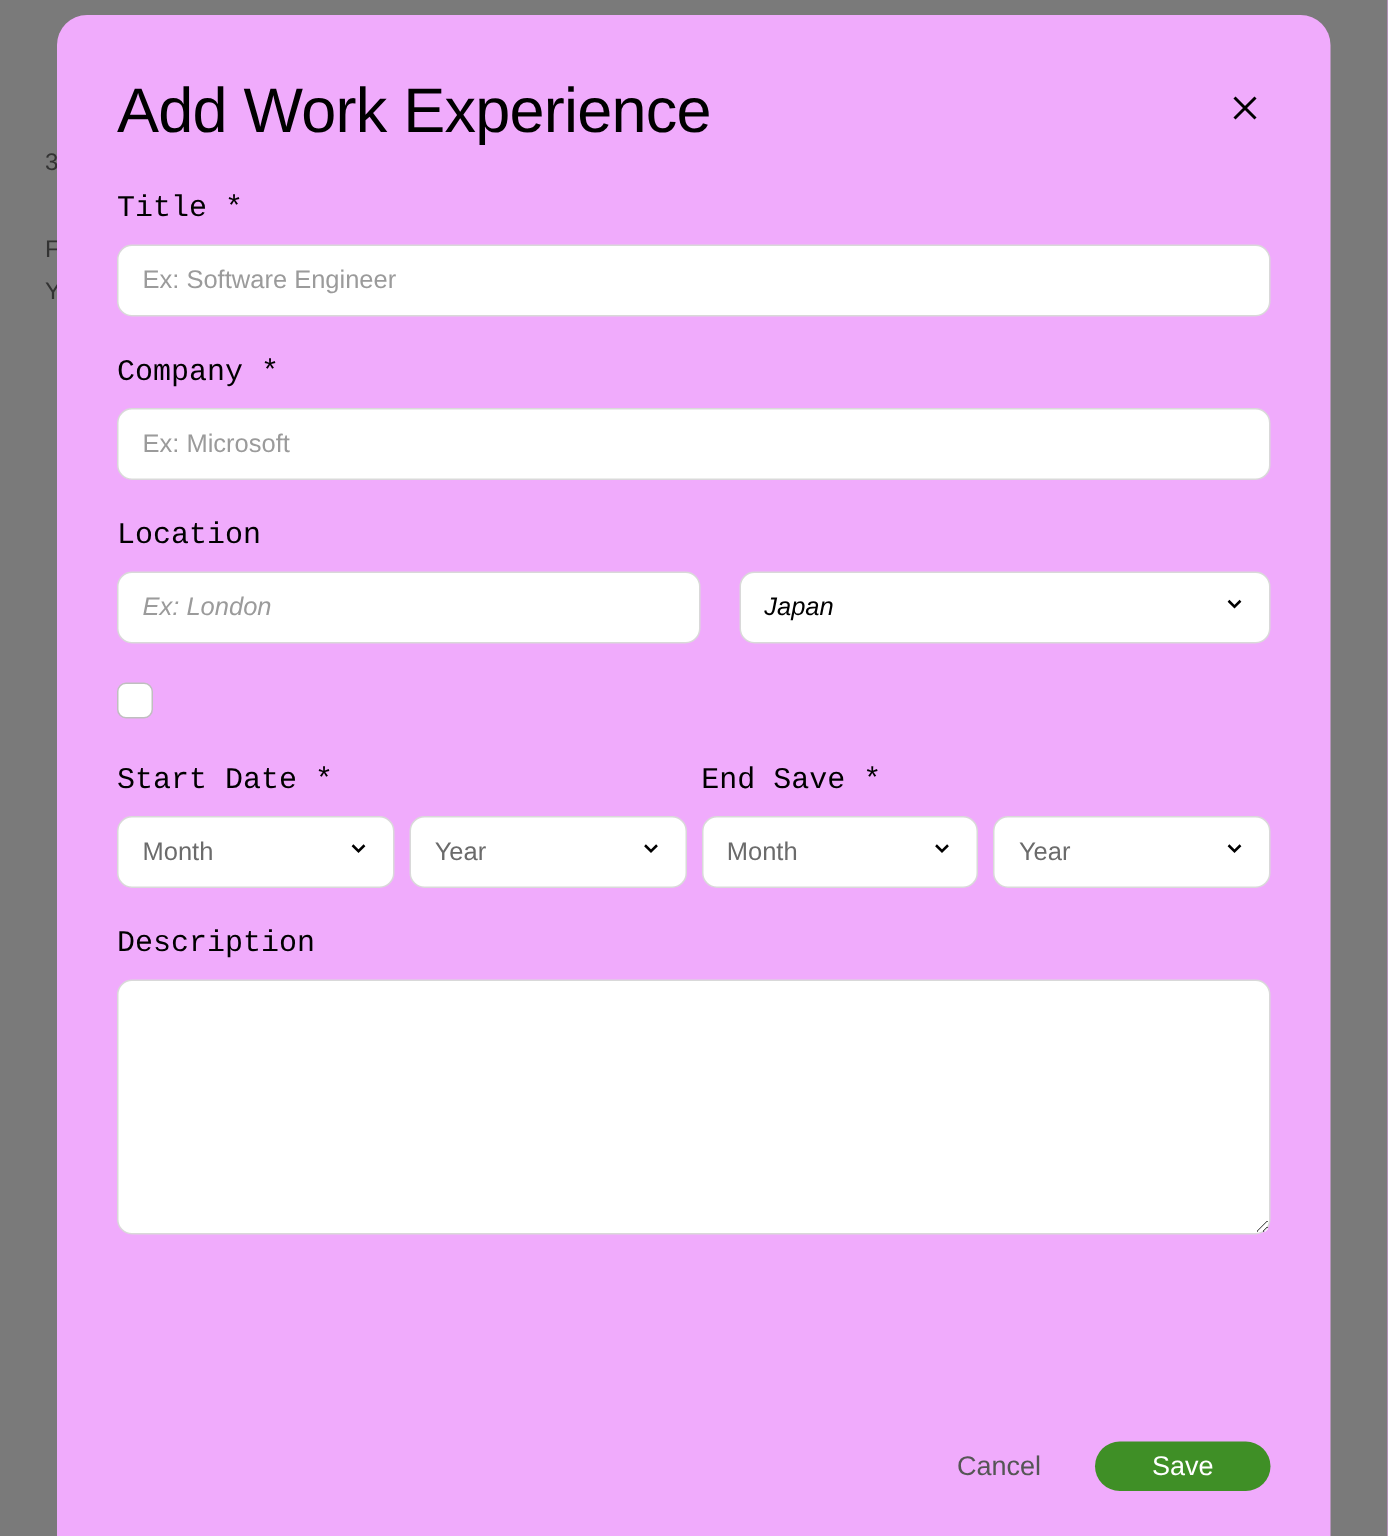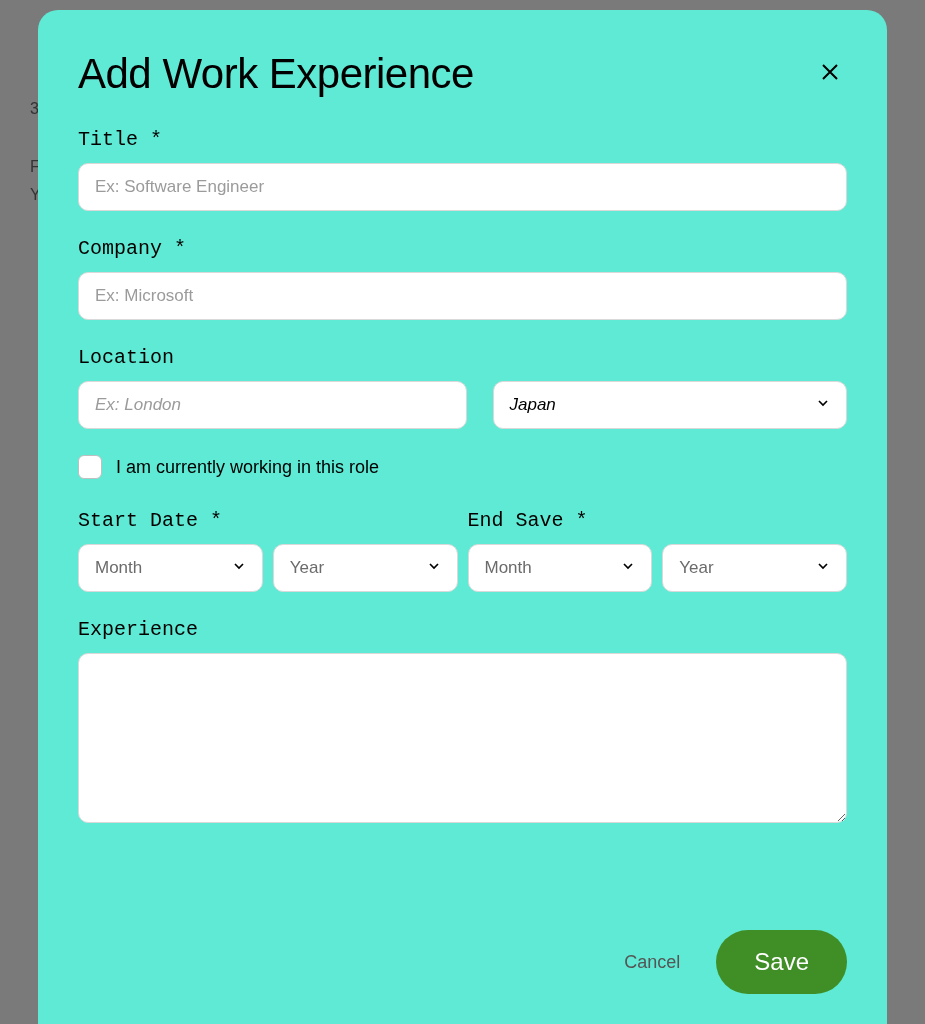--- a/index.html
+++ b/index.html
@@ -23,21 +23,21 @@
       color: #333;
       font-size: 16px;
       line-height: 1.8;
     }
     .modal {
       position: absolute;
       top: 10px;
       left: 38px;
       right: 38px;
       bottom: 0;
-      background: #5eead4;
+      background: #f0abfc;
       border-radius: 20px 20px 0 0;
       padding: 40px 40px 30px 40px;
       display: flex;
       flex-direction: column;
     }
     .modal-header {
       display: flex;
       justify-content: space-between;
       align-items: flex-start;
       margin-bottom: 30px;
@@ -179,22 +179,22 @@
       font-size: 18px;
       color: #555;
       cursor: pointer;
       font-family: inherit;
     }
     .save-btn {
       background: #3f8f26;
       color: #fff;
       border: none;
       border-radius: 999px;
-      padding: 18px 38px;
-      font-size: 24px;
+      padding: 6px 38px;
+      font-size: 18px;
       cursor: pointer;
       font-family: inherit;
     }
   </style>
 </head>
 <body>
 
 <div class="backdrop-content">
   <div>3</div>
   <br>
@@ -236,21 +236,20 @@
             <svg viewBox="0 0 24 24">
                 <polyline points="6 9 12 15 18 9"></polyline>
               </svg>
           </span>
         </div>
       </div>
     </div>
 
     <div class="checkbox-row">
       <div class="checkbox-box"></div>
-      <label class="checkbox-label">I am currently working in this role</label>
     </div>
 
     <div class="field-group date-row">
       <div class="date-col">
         <label class="field-label">Start Date *</label>
         <div class="date-selects">
           <div class="select-wrap">
             <div class="select-input select-placeholder">Month</div>
             <span class="chevron">
               <svg viewBox="0 0 24 24">
@@ -285,21 +284,21 @@
               <svg viewBox="0 0 24 24">
                   <polyline points="6 9 12 15 18 9"></polyline>
                 </svg>
             </span>
           </div>
         </div>
       </div>
     </div>
 
     <div class="field-group">
-      <label class="field-label">Experience</label>
+      <label class="field-label">Description</label>
       <textarea class="textarea-input" style=""></textarea>
     </div>
 
   </div>
 
   <div class="modal-footer">
     <button class="cancel-btn">Cancel</button>
     <button class="save-btn">Save</button>
   </div>
 </div>

